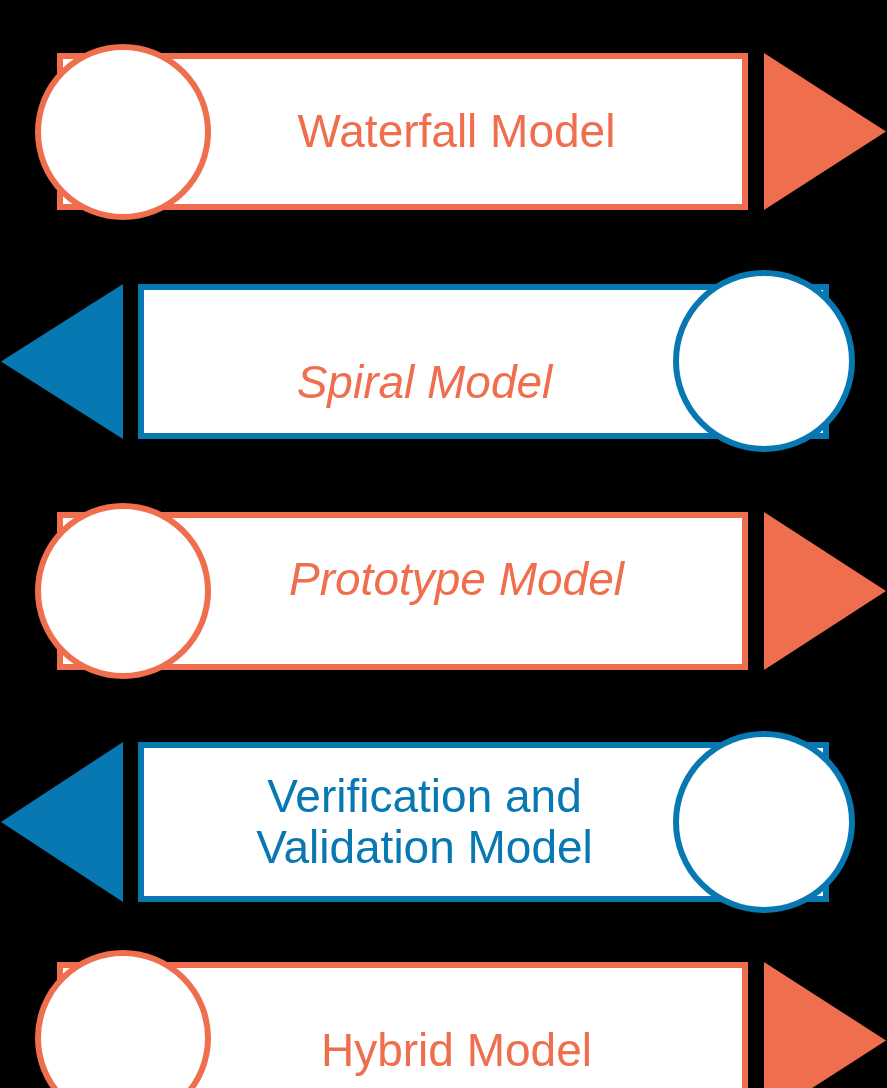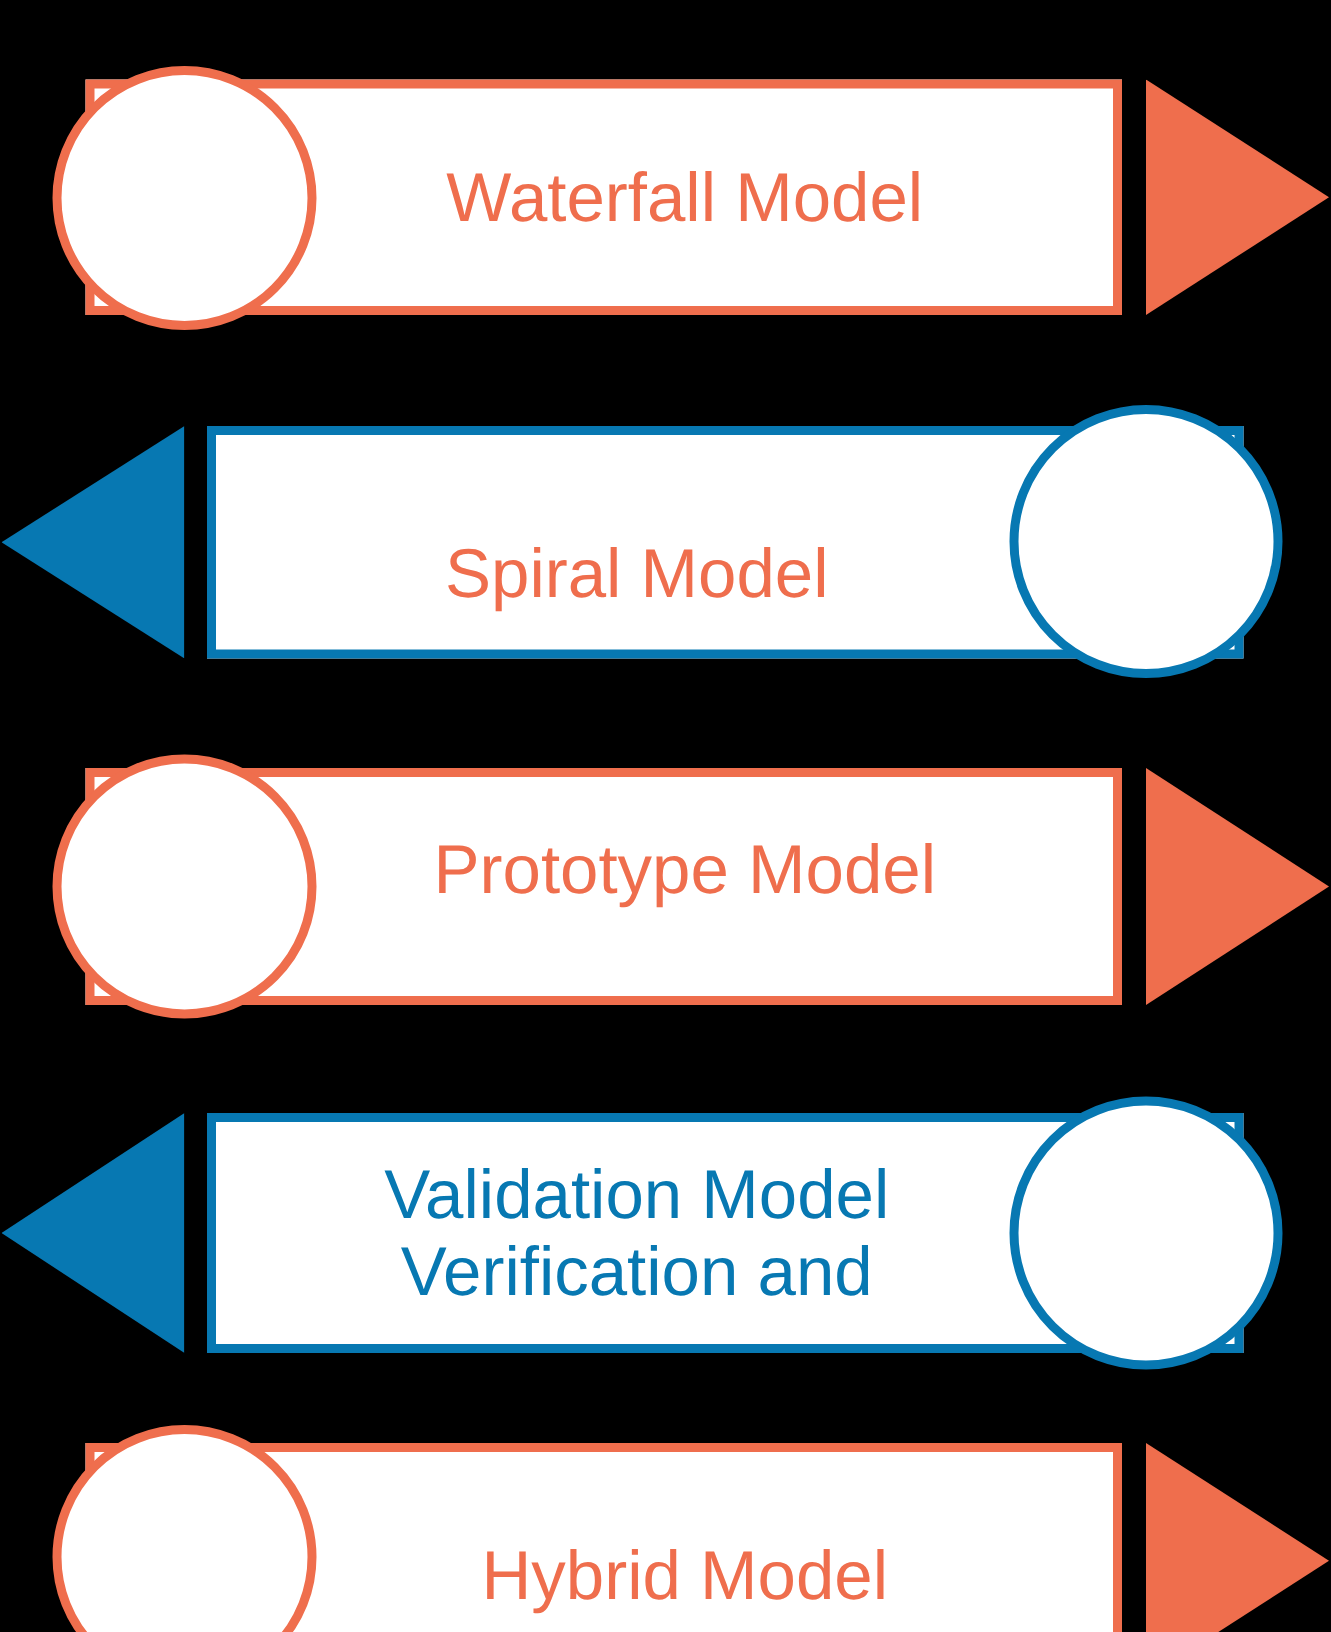--- a/index.html
+++ b/index.html
@@ -74,41 +74,41 @@
     <div class="arrow right" style="left:764px; top:11px; width:122px; height:157px;"></div>
     <div class="label shift-right text-orange" style="left:57px; top:11px; width:691px; height:157px;">
       <span>Waterfall Model</span>
     </div>
   </div>
 
   <div class="banner blue">
     <div class="rect" style="left:138px; top:242px; width:691px; height:155px;"></div>
     <div class="circle" style="left:673px; top:228px; width:182px; height:182px;"></div>
     <div class="arrow left" style="left:1px; top:242px; width:122px; height:155px;"></div>
-    <div class="label shift-left text-orange" style="left:138px; top:242px; width:691px; height:196px;">
+    <div class="label shift-left text-orange" style="left:138px; top:242px; width:691px; height:196px;font-style:italic;">
       <span>Spiral Model</span>
     </div>
   </div>
 
   <div class="banner orange">
     <div class="rect" style="left:57px; top:470px; width:691px; height:158px;"></div>
     <div class="circle" style="left:35px; top:461px; width:176px; height:176px;"></div>
     <div class="arrow right" style="left:764px; top:470px; width:122px; height:158px;"></div>
-    <div class="label shift-right text-orange" style="left:57px; top:470px; width:691px; height:134px;">
+    <div class="label shift-right text-orange" style="left:57px; top:470px; width:691px; height:134px;font-style:italic;">
       <span>Prototype Model</span>
     </div>
   </div>
 
   <div class="banner blue">
     <div class="rect" style="left:138px; top:700px; width:691px; height:160px;"></div>
     <div class="circle" style="left:673px; top:689px; width:182px; height:182px;"></div>
     <div class="arrow left" style="left:1px; top:700px; width:122px; height:160px;"></div>
     <div class="label shift-left text-blue" style="left:138px; top:700px; width:691px; height:160px;">
+      <span>Verification and</span>
       <span>Validation Model</span>
-      <span>Verification and</span>
     </div>
   </div>
 
   <div class="banner orange">
     <div class="rect" style="left:57px; top:920px; width:691px; height:157px;"></div>
     <div class="circle" style="left:35px; top:908px; width:176px; height:176px;"></div>
     <div class="arrow right" style="left:764px; top:920px; width:122px; height:157px;"></div>
     <div class="label shift-right text-orange" style="left:57px; top:920px; width:691px; height:176px;">
       <span>Hybrid Model</span>
     </div>

